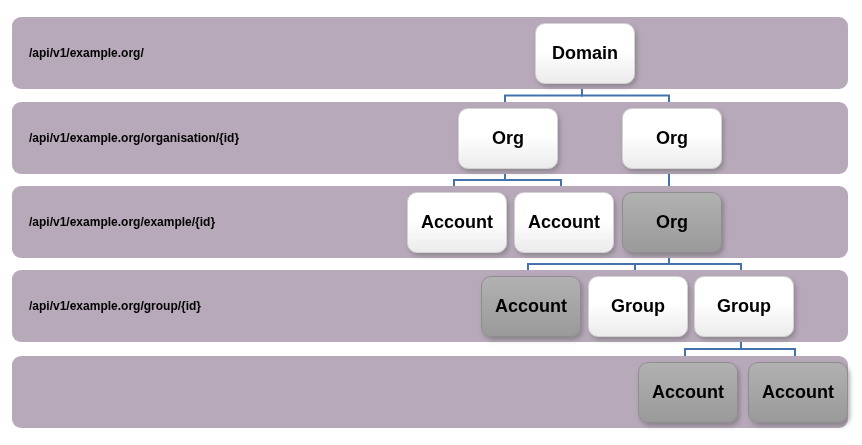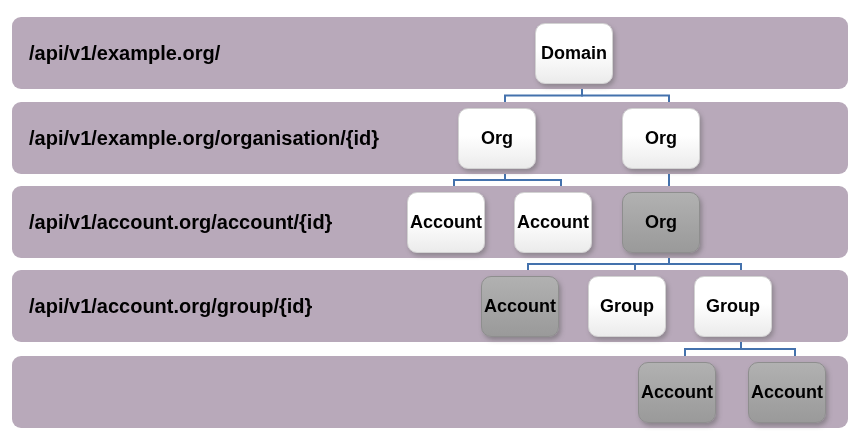--- a/index.html
+++ b/index.html
@@ -30,27 +30,27 @@
     height: 72px;
     background: #b8a9ba;
     border-radius: 9px;
   }
   .band-label {
     position: absolute;
     left: 17px;
     top: 50%;
     transform: translateY(-50%);
     font-weight: bold;
-    font-size: 20px;
+    font-size: 12px;
     color: #000000;
     white-space: nowrap;
   }
   .node {
     position: absolute;
-    width: 78px;
+    width: 100px;
     height: 61px;
     border-radius: 10px;
     display: flex;
     align-items: center;
     justify-content: center;
     box-sizing: border-box;
   }
   .node.white {
     background: linear-gradient(to bottom, #ffffff 0%, #ffffff 45%, #ebebeb 100%);
     border: 1px solid #d2d2d2;
@@ -85,24 +85,24 @@
       <path d="M 741 337 L 741 349 L 795 349 L 795 364" fill="none" stroke="#4472ad" stroke-width="2"></path>
     </svg>
 
 <div class="band" style="top: 17px;">
       <span class="band-label">/api/v1/example.org/</span>
     </div>
     <div class="band" style="top: 102px; text-decoration: underline;">
       <span class="band-label">/api/v1/example.org/organisation/{id}</span>
     </div>
     <div class="band" style="top: 186px;">
-      <span class="band-label">/api/v1/account.org/account/{id}</span>
+      <span class="band-label">/api/v1/example.org/example/{id}</span>
     </div>
     <div class="band" style="top: 270px;">
-      <span class="band-label">/api/v1/account.org/group/{id}</span>
+      <span class="band-label">/api/v1/example.org/group/{id}</span>
     </div>
     <div class="band" style="top: 356px;">
       <span class="band-label"></span>
     </div>
     <div class="node white" style="left: 535px; top: 23px;">
       <span class="node-label">Domain</span>
     </div>
     <div class="node white" style="left: 458px; top: 108px;">
       <span class="node-label">Org</span>
     </div>

